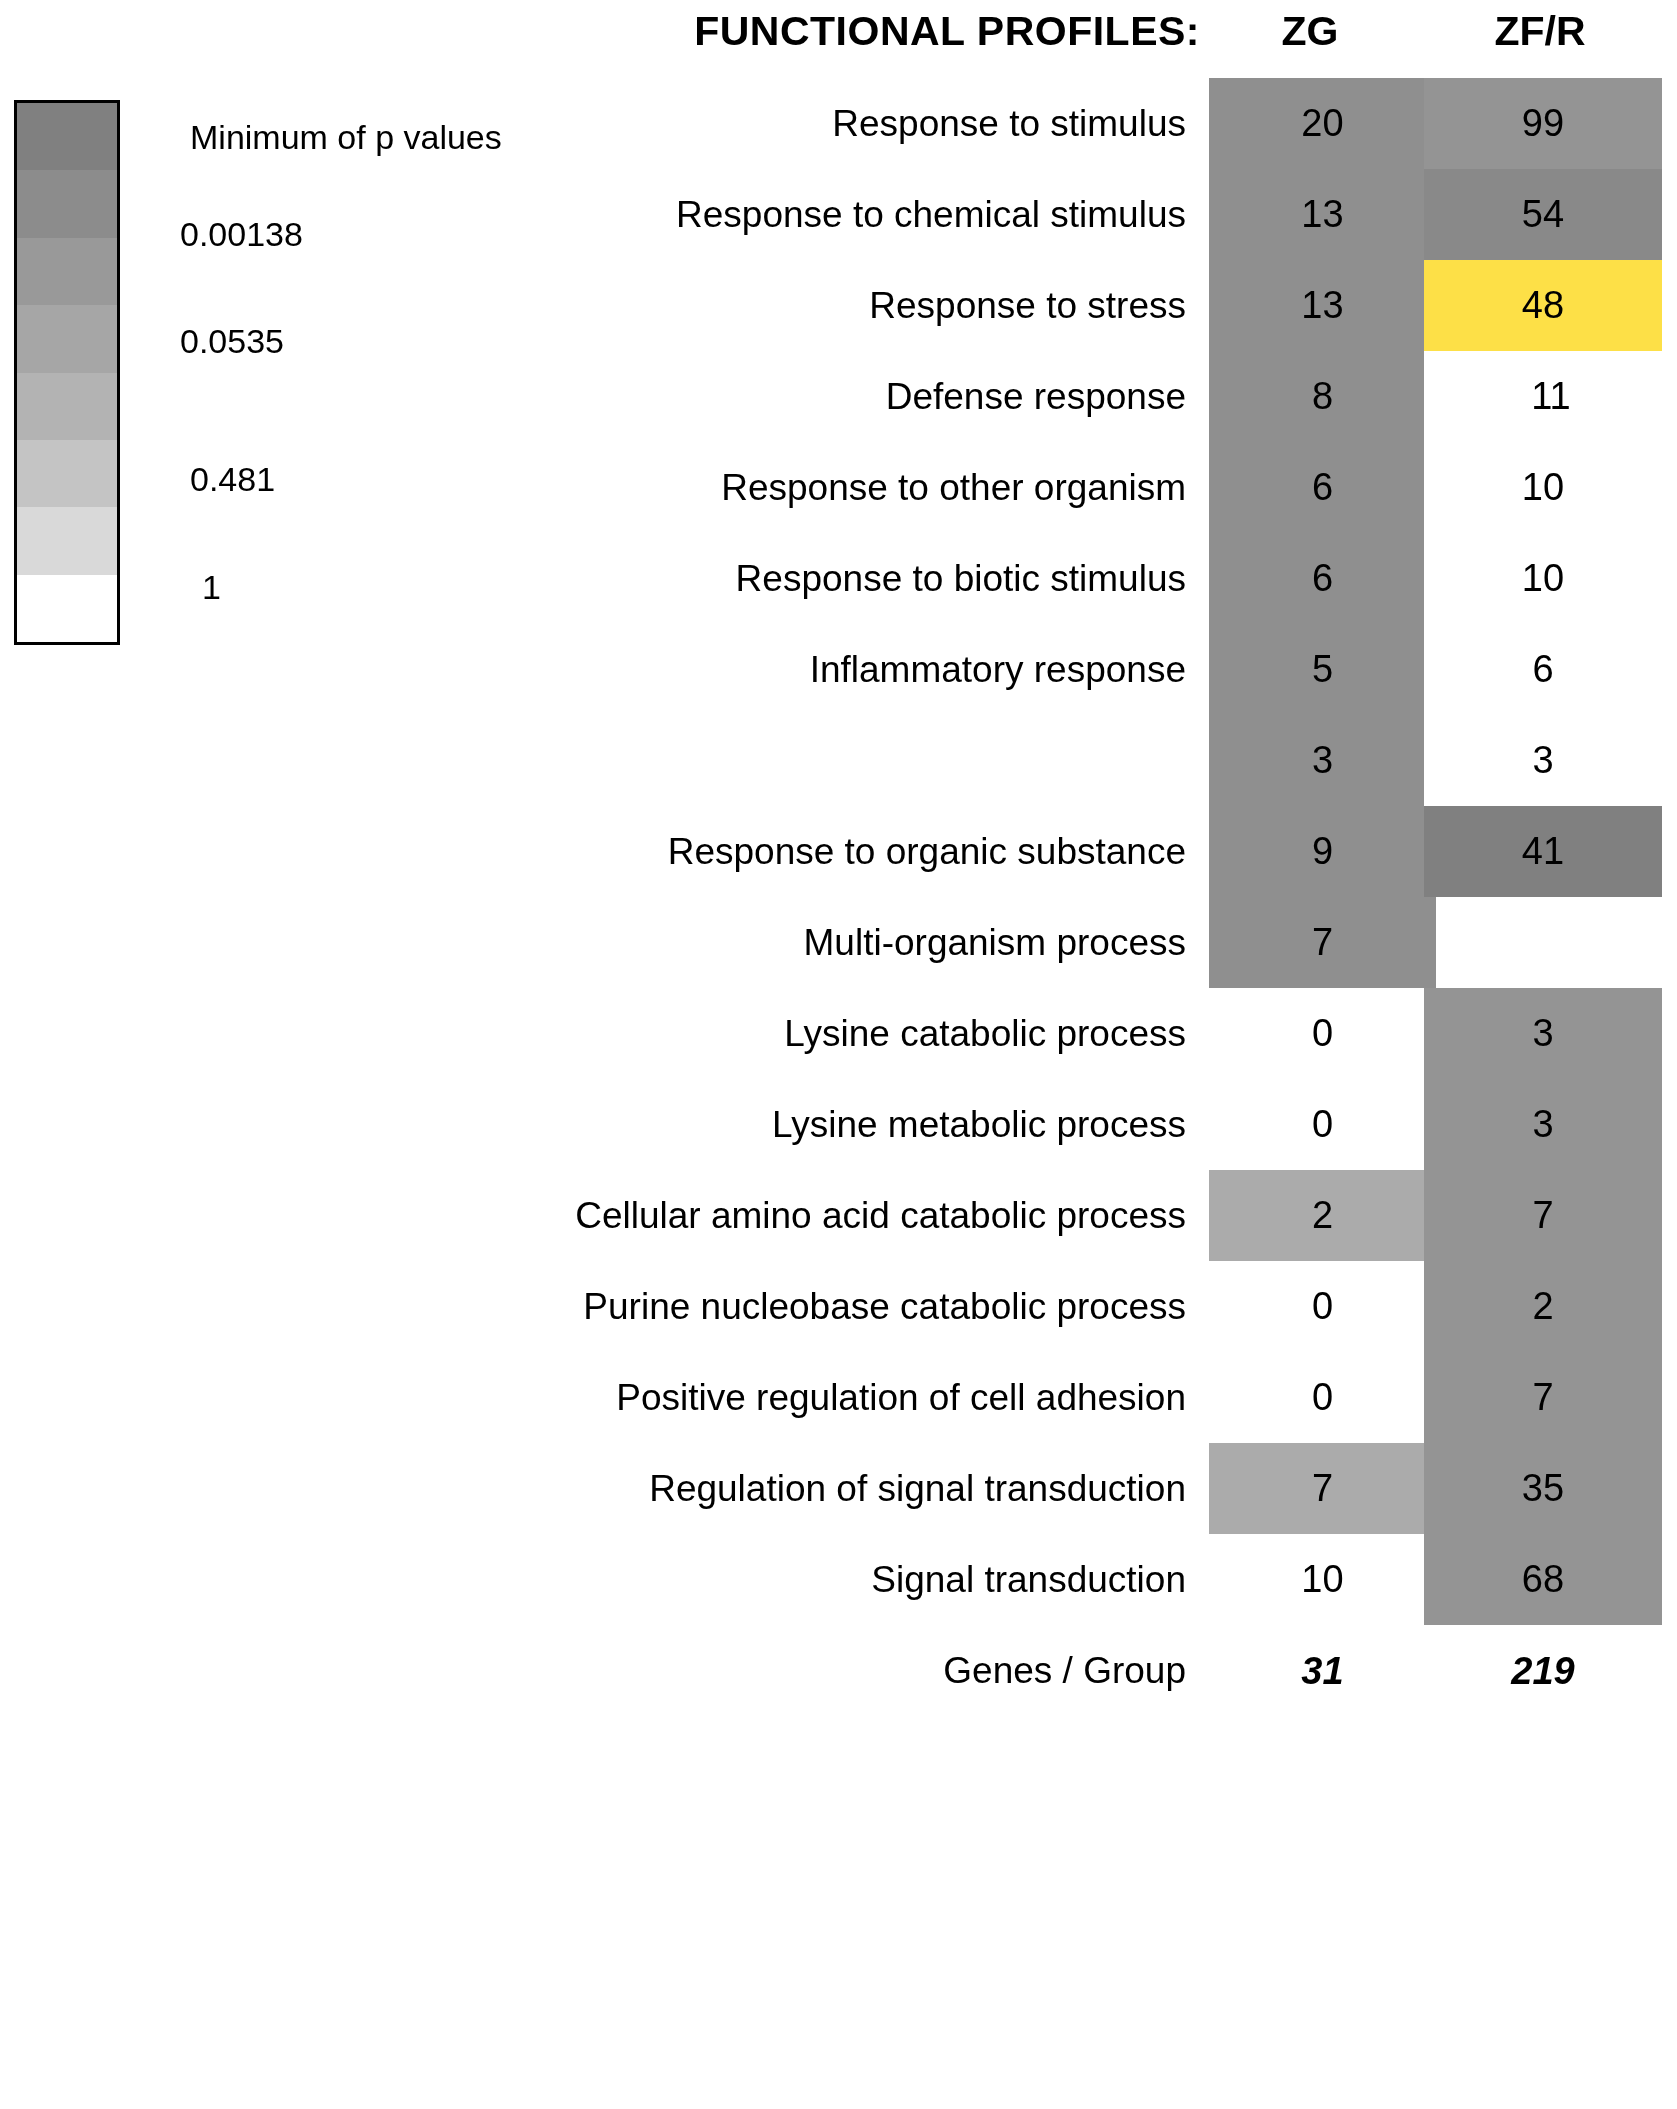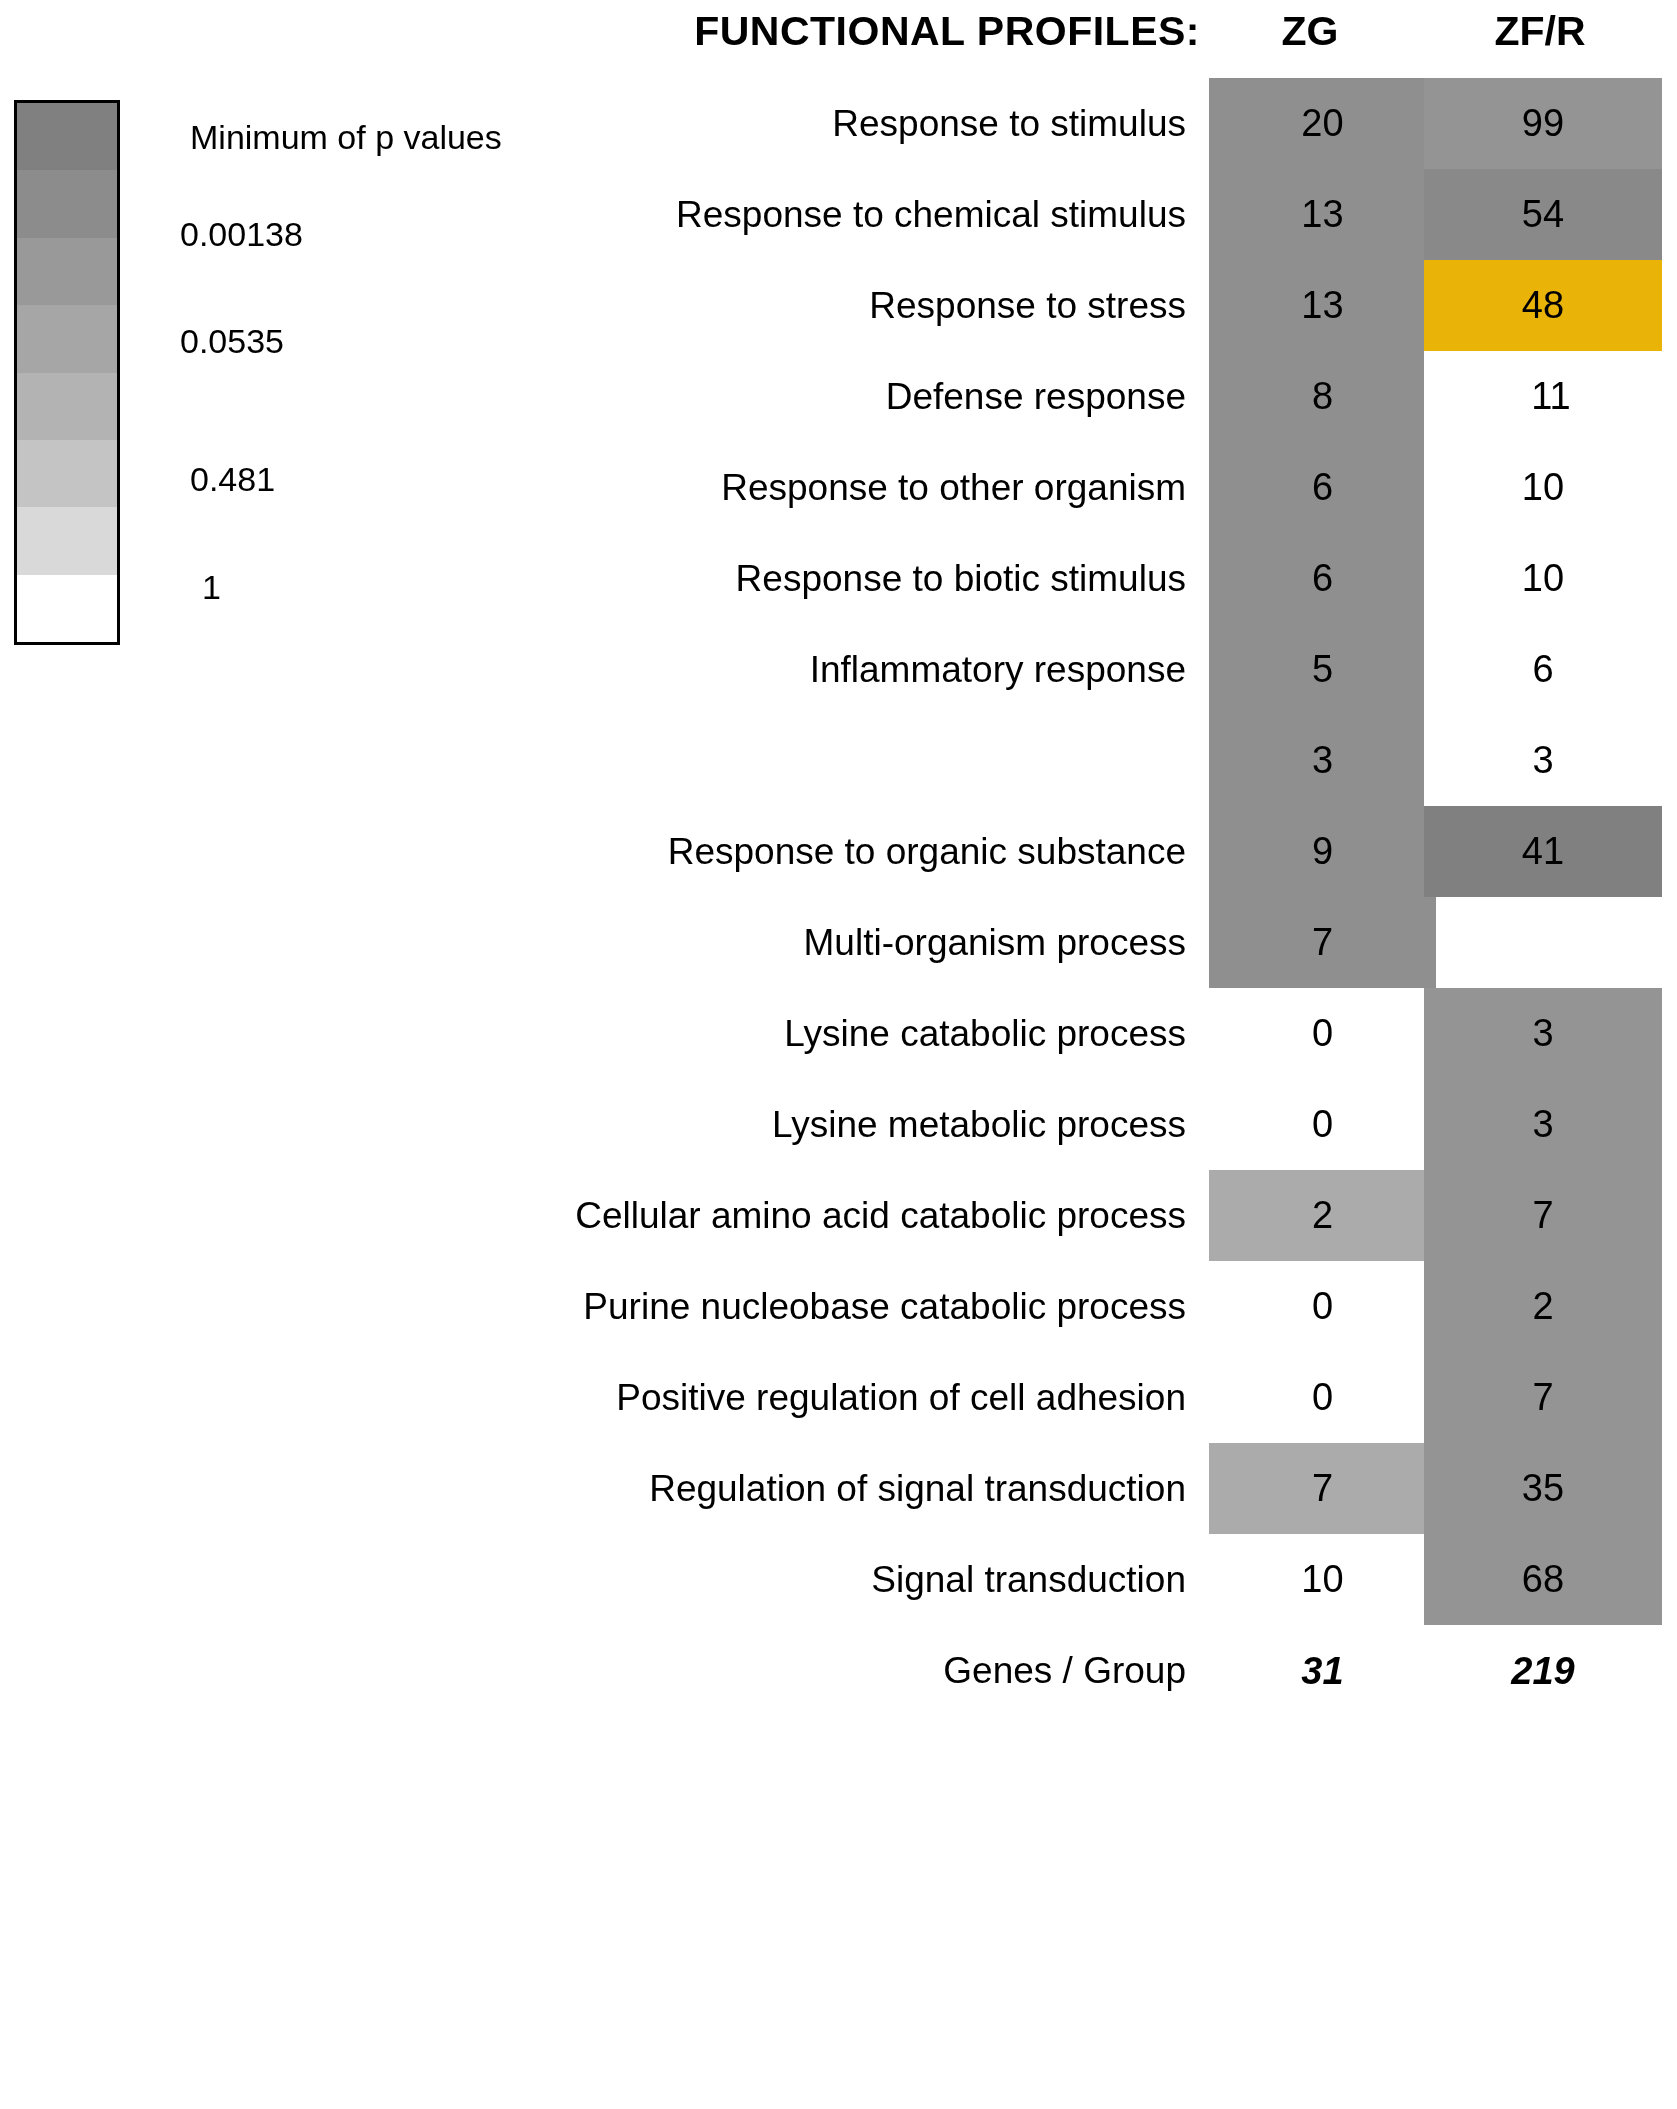--- a/index.html
+++ b/index.html
@@ -181,21 +181,21 @@
       <div class="cell cell-zfr" style="background: rgb(148, 148, 148);">99</div>
     </div>
     <div class="row">
       <div class="row-label">Response to chemical stimulus</div>
       <div class="cell cell-zg" style="background: rgb(143, 143, 143);">13</div>
       <div class="cell cell-zfr" style="background: rgb(137, 137, 137);">54</div>
     </div>
     <div class="row">
       <div class="row-label">Response to stress</div>
       <div class="cell cell-zg" style="background: rgb(143, 143, 143);">13</div>
-      <div class="cell cell-zfr" style="background: #eab308;">48</div>
+      <div class="cell cell-zfr" style="background: #fde047;">48</div>
     </div>
     <div class="row">
       <div class="row-label">Defense response</div>
       <div class="cell cell-zg" style="background: rgb(143, 143, 143);">8</div>
       <div class="cell cell-zfr" style="background: rgb(255, 255, 255); padding-left: 8px;">11</div>
     </div>
     <div class="row">
       <div class="row-label">Response to other organism</div>
       <div class="cell cell-zg" style="background: rgb(143, 143, 143);">6</div>
       <div class="cell cell-zfr" style="background: rgb(255, 255, 255);">10</div>

